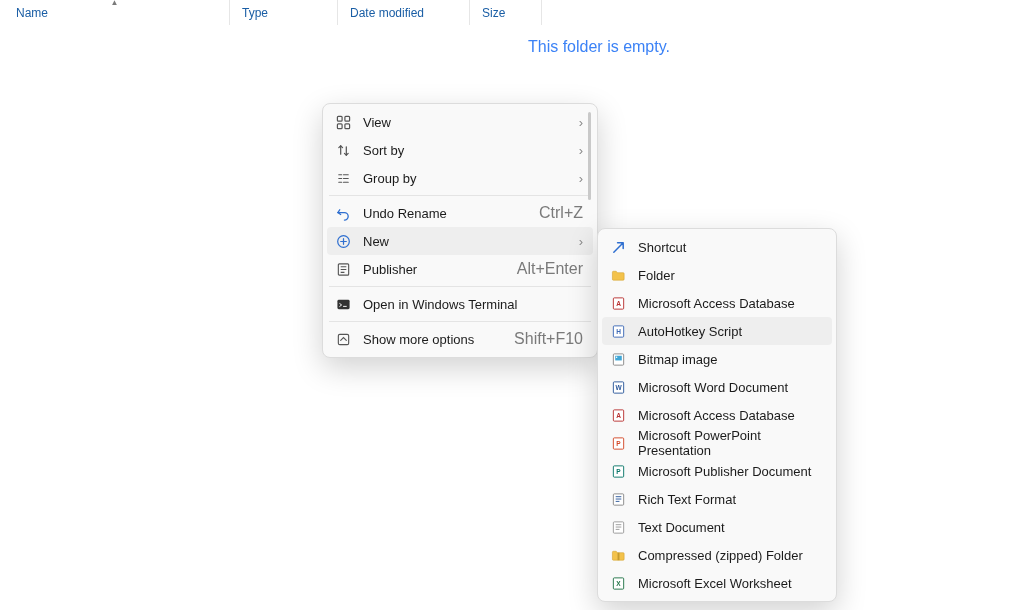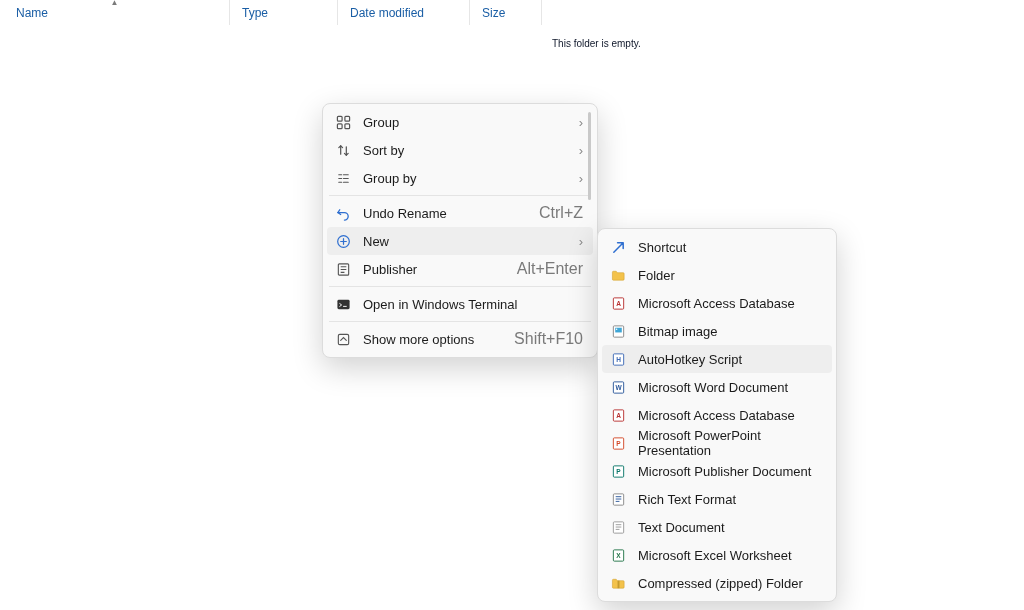--- a/index.html
+++ b/index.html
@@ -39,24 +39,24 @@
     position: absolute;
     left: 50%;
     top: -2px;
     transform: translateX(-50%);
     color: #7a7a7a;
     font-size: 8px;
   }
 
   .empty-msg {
     position: absolute;
-    left: 552px;
+    left: 528px;
     top: 38px;
-    color: #0f172a;
-    font-size: 10px;
+    color: #3b82f6;
+    font-size: 16px;
   }
 
   
   .ctx {
     position: absolute;
     background: #f9f9f9;
     border: 1px solid #dcdcdc;
     border-radius: 8px;
     box-shadow: 0 10px 30px rgba(0,0,0,0.18);
     padding: 4px;
@@ -144,21 +144,21 @@
     <span class="ico">
       <svg width="15" height="15" viewBox="0 0 16 16">
           <g stroke="#555" fill="none" stroke-width="1.3">
             <rect x="1.5" y="1.5" width="5" height="5" rx="1"></rect>
             <rect x="9.5" y="1.5" width="5" height="5" rx="1"></rect>
             <rect x="1.5" y="9.5" width="5" height="5" rx="1"></rect>
             <rect x="9.5" y="9.5" width="5" height="5" rx="1"></rect>
           </g>
         </svg>
     </span>
-    <span class="lbl">Group</span>
+    <span class="lbl">View</span>
     <span class="chev">›</span>
   </div>
 
   <div class="mi">
     <span class="ico">
       <svg width="15" height="15" viewBox="0 0 16 16">
           <g stroke="#555" fill="none" stroke-width="1.3" stroke-linecap="round">
             <path d="M5 3v9"></path>
             <path d="M3 5l2-2 2 2"></path>
             <path d="M11 13V4"></path>
@@ -280,41 +280,41 @@
   <div class="mi">
     <span class="ico">
       <svg width="15" height="15" viewBox="0 0 16 16">
           <rect x="2.5" y="2" width="11" height="12" rx="1" fill="#fff" stroke="#b73030" stroke-width="1"></rect>
           <text x="8" y="11" font-size="7" text-anchor="middle" fill="#b73030" font-weight="bold">A</text>
         </svg>
     </span>
     <span class="lbl">Microsoft Access Database</span>
   </div>
 
+  <div class="mi hover">
+    <span class="ico">
+      <svg width="15" height="15" viewBox="0 0 16 16">
+          <rect x="2.5" y="2" width="11" height="12" rx="1" fill="#fff" stroke="#3c69b5" stroke-width="1"></rect>
+          <text x="8" y="11" font-size="7" text-anchor="middle" fill="#3c69b5" font-weight="bold">H</text>
+        </svg>
+    </span>
+    <span class="lbl">AutoHotkey Script</span>
+  </div>
+
   <div class="mi">
     <span class="ico">
       <svg width="15" height="15" viewBox="0 0 16 16">
           <rect x="2.5" y="2" width="11" height="12" rx="1" fill="#fff" stroke="#888" stroke-width="1"></rect>
           <rect x="4.5" y="4" width="7" height="5" fill="#3fa6d6"></rect>
           <circle cx="6" cy="5.5" r="0.8" fill="#fff"></circle>
         </svg>
     </span>
     <span class="lbl">Bitmap image</span>
   </div>
 
-  <div class="mi hover">
-    <span class="ico">
-      <svg width="15" height="15" viewBox="0 0 16 16">
-          <rect x="2.5" y="2" width="11" height="12" rx="1" fill="#fff" stroke="#3c69b5" stroke-width="1"></rect>
-          <text x="8" y="11" font-size="7" text-anchor="middle" fill="#3c69b5" font-weight="bold">H</text>
-        </svg>
-    </span>
-    <span class="lbl">AutoHotkey Script</span>
-  </div>
-
   <div class="mi">
     <span class="ico">
       <svg width="15" height="15" viewBox="0 0 16 16">
           <rect x="2.5" y="2" width="11" height="12" rx="1" fill="#fff" stroke="#2b579a" stroke-width="1"></rect>
           <text x="8" y="11" font-size="7" text-anchor="middle" fill="#2b579a" font-weight="bold">W</text>
         </svg>
     </span>
     <span class="lbl">Microsoft Word Document</span>
   </div>
 
@@ -368,30 +368,30 @@
             <path d="M5 5h6M5 7.5h6M5 10h4"></path>
           </g>
         </svg>
     </span>
     <span class="lbl">Text Document</span>
   </div>
 
   <div class="mi">
     <span class="ico">
       <svg width="15" height="15" viewBox="0 0 16 16">
+          <path d="M1.5 4.5a1 1 0 0 1 1-1h3l1.5 1.5h6a1 1 0 0 1 1 1v6a1 1 0 0 1-1 1H2.5a1 1 0 0 1-1-1z" fill="#f3c24b" stroke="#d3a02f" stroke-width="0.6"></path>
+          <rect x="7" y="5" width="2" height="8" fill="#c49a2e"></rect>
+        </svg>
+    </span>
+    <span class="lbl">Compressed (zipped) Folder</span>
+  </div>
+
+  <div class="mi">
+    <span class="ico">
+      <svg width="15" height="15" viewBox="0 0 16 16">
           <rect x="2.5" y="2" width="11" height="12" rx="1" fill="#fff" stroke="#217346" stroke-width="1"></rect>
           <text x="8" y="11" font-size="7" text-anchor="middle" fill="#217346" font-weight="bold">X</text>
         </svg>
     </span>
     <span class="lbl">Microsoft Excel Worksheet</span>
   </div>
 
-  <div class="mi">
-    <span class="ico">
-      <svg width="15" height="15" viewBox="0 0 16 16">
-          <path d="M1.5 4.5a1 1 0 0 1 1-1h3l1.5 1.5h6a1 1 0 0 1 1 1v6a1 1 0 0 1-1 1H2.5a1 1 0 0 1-1-1z" fill="#f3c24b" stroke="#d3a02f" stroke-width="0.6"></path>
-          <rect x="7" y="5" width="2" height="8" fill="#c49a2e"></rect>
-        </svg>
-    </span>
-    <span class="lbl">Compressed (zipped) Folder</span>
-  </div>
-
 </div>
 
 </body></html>

